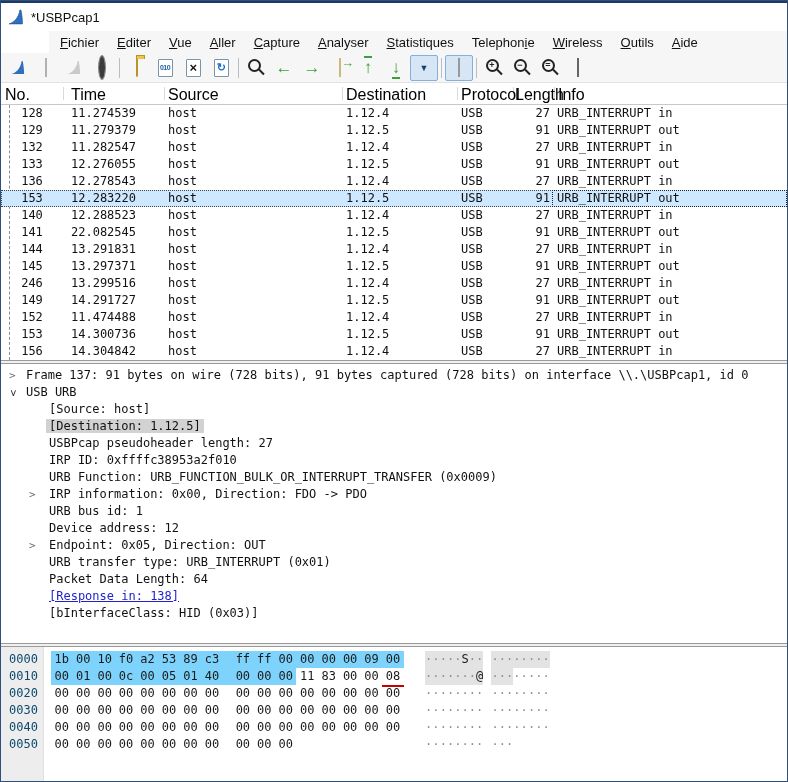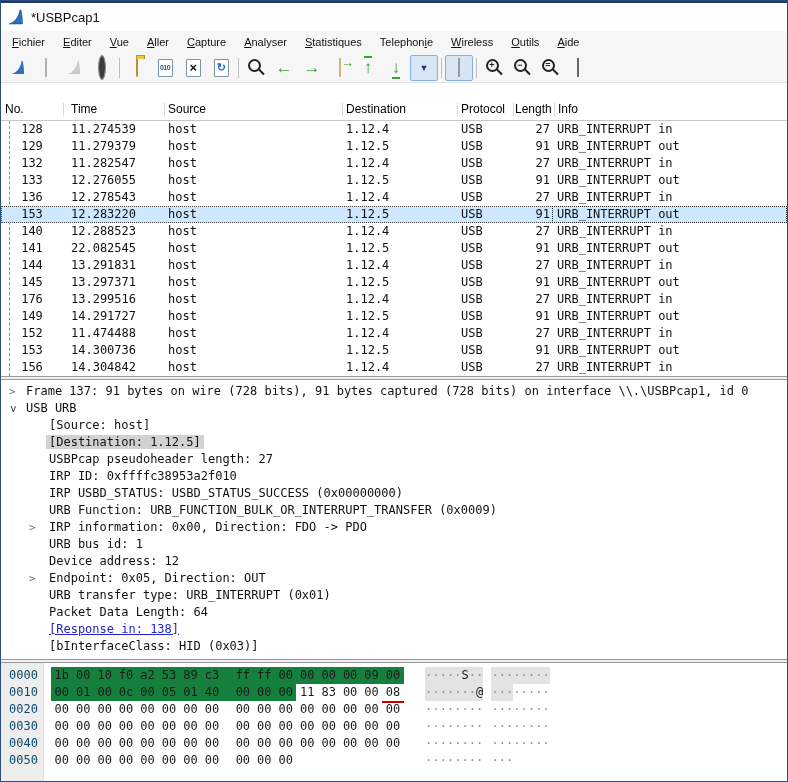--- a/index.html
+++ b/index.html
@@ -3,21 +3,21 @@
 <meta charset="utf-8">
 <style>
   html,body{margin:0;padding:0;background:#cfd8e2;}
   body{width:788px;height:782px;overflow:hidden;font-family:"Liberation Sans",sans-serif;}
   .window{width:786px;height:780px;border:1px solid #2f4f7d;background:#fff;display:flex;flex-direction:column;}
   
   .titlebar{height:28px;border-top:2px solid #1d3least;flex:none;background:#fff;display:flex;align-items:center;padding-left:7px;border-top:2px solid #1d3a66;}
   .titlebar .logo{width:17px;height:17px;margin-right:6px;flex:none;}
   .title-text{font-size:13px;color:#111;}
   
-  .menubar{height:22px;flex:none;background:#f6f6f6;display:flex;align-items:center;padding-left:2px;font-size:11px;color:#111;}
+  .menubar{height:22px;flex:none;background:#f6f6f6;display:flex;align-items:center;padding-left:2px;font-size:13px;color:#111;margin-left:48px;}
   .menu-item{padding:2px 9px;cursor:default;}
   .menu-item u{text-decoration:underline;}
   
   .toolbar{height:29px;flex:none;background:#f6f6f6;display:flex;align-items:center;padding-left:3px;border-bottom:1px solid #e2e2e2;}
   .tb-btn{width:26px;height:24px;display:flex;align-items:center;justify-content:center;border:1px solid transparent;border-radius:2px;flex:none;}
   .tb-btn.active{background:var(--pressedbg);border-color:var(--pressedbd);}
   .tb-btn.disabled{opacity:.5;filter:grayscale(1);}
   .tb-sep{width:1px;height:20px;background:#bdbdbd;margin:0 3px;flex:none;}
   .fin-svg{width:17px;height:16px;display:block;}
   .sq{width:11px;height:11px;background:#8f8f8f;border:1px solid #6f6f6f;}
@@ -40,27 +40,27 @@
   .ascr b{position:absolute;left:50%;top:50%;transform:translate(-50%,-40%);color:#1d3f70;font-size:9px;line-height:1;}
   .clz{width:15px;height:13px;background:linear-gradient(to bottom,#c05050 0 2px,#fff 2px 3px,#333 3px 5px,#fff 5px 6px,#5050b0 6px 8px,#fff 8px 9px,#803080 9px 11px,#fff 11px 13px);border:1px solid #999;}
   .cols{width:16px;height:12px;border:1px solid #666;background:linear-gradient(to right,transparent 0 4px,#666 4px 5px,transparent 5px 9px,#666 9px 10px,transparent 10px);}
   
   .filterbar{height:21px;flex:none;background:var(--filterbg);display:flex;align-items:center;border-bottom:1px solid #9c9c9c;border-top:1px solid #c4c4c4;}
   .fbm{width:18px;height:17px;background:#fff;border:1px solid #c5d2e0;margin-left:2px;display:flex;align-items:center;justify-content:center;flex:none;}
   .fbm i{width:9px;height:12px;background:#7d9ec7;clip-path:polygon(0 0,100% 0,100% 100%,50% 65%,0 100%);}
   .filter-text{margin-left:6px;font-family:"DejaVu Sans Mono",monospace;font-size:12.5px;color:#101010;}
   
   .plist{flex:none;background:#fff;}
-  .plist-header{height:21px;position:relative;font-size:12px;color:#000;border-bottom:1px solid #c8c8c8;background:
+  .plist-header{height:21px;position:relative;font-size:16px;color:#000;border-bottom:1px solid #c8c8c8;background:
      linear-gradient(#d9d9d9,#d9d9d9) 62px 4px/1px 13px no-repeat,
      linear-gradient(#d9d9d9,#d9d9d9) 163px 4px/1px 13px no-repeat,
      linear-gradient(#d9d9d9,#d9d9d9) 341px 4px/1px 13px no-repeat,
      linear-gradient(#d9d9d9,#d9d9d9) 456px 4px/1px 13px no-repeat,
      linear-gradient(#d9d9d9,#d9d9d9) 512px 4px/1px 13px no-repeat,
-     linear-gradient(#d9d9d9,#d9d9d9) 553px 4px/1px 13px no-repeat,#fff; margin-top: 16px;}
+     linear-gradient(#d9d9d9,#d9d9d9) 553px 4px/1px 13px no-repeat,#fff;}
   .plist-header span{position:absolute;top:3px;}
   .h-no{left:4px}.h-time{left:70px}.h-src{left:167px}.h-dst{left:345px}.h-proto{left:460px}.h-len{left:514px}.h-info{left:557px}
   .plist-rows{position:relative;height:255px;font-family:"DejaVu Sans Mono",monospace;font-size:12px;color:#111;}
   .plist-rows::before{content:'';position:absolute;left:8px;top:0;height:100%;border-left:1px dashed #8f8f8f;}
   .prow{position:relative;height:17px;line-height:17px;}
   .prow span{position:absolute;top:0;white-space:pre;}
   .c-no{left:0;width:62px;text-align:center;}
   .c-time{left:70px}.c-src{left:167px}.c-dst{left:345px}.c-proto{left:460px}
   .c-len{left:478px;width:71px;text-align:right;}
   .c-info{left:551px;right:0;padding-left:5px;}
@@ -78,21 +78,21 @@
   .dtxt.selfield{background:var(--selfield);padding:0 3px;margin-left:-3px;}
   .dtxt.link{color:var(--link);text-decoration:underline;}
   
   .hexpane{flex:1;position:relative;background:#fff;padding-top:4px;font-family:"DejaVu Sans Mono",monospace;font-size:12px;color:#1a1a1a;overflow:hidden;}
   .hexpane::before{content:'';position:absolute;left:0;top:0;bottom:0;width:42px;background:#ededed;border-right:1px solid #e0e0e0;}
   .hexrow{position:relative;height:17px;line-height:17px;padding-left:8px;}
   .off{display:inline-block;width:34px;color:#0c4a6e;position:relative;}
   .bytes{margin-left:8px;white-space:nowrap;}
   .byte{display:inline-block;padding:0 3.5px;}
   .byte.g8{padding-right:13px;}
-  .byte.hl{background:#15803d;}
+  .byte.hl{background:#7dd3fc;}
   .byte.mark{border-bottom:2px solid var(--marker);}
   .ascii{position:absolute;left:424px;top:0;white-space:nowrap;}
   .ach{display:inline-block;width:7.3px;text-align:center;}
   .ach.g8{margin-right:8px;}
   .ach.dot{color:#8e8e8e;}
   .ach.hl{background:#e3e3e3;}
 </style>
 </head>
 <body>
 
@@ -316,21 +316,21 @@
         <div class="prow">
           <span class="c-no">145</span>
           <span class="c-time">13.297371</span>
           <span class="c-src">host</span>
           <span class="c-dst">1.12.5</span>
           <span class="c-proto">USB</span>
           <span class="c-len">91</span>
           <span class="c-info">URB_INTERRUPT out</span>
         </div>
         <div class="prow">
-          <span class="c-no">176</span>
+          <span class="c-no">246</span>
           <span class="c-time">13.299516</span>
           <span class="c-src">host</span>
           <span class="c-dst">1.12.4</span>
           <span class="c-proto">USB</span>
           <span class="c-len">27</span>
           <span class="c-info">URB_INTERRUPT in</span>
         </div>
         <div class="prow">
           <span class="c-no">149</span>
           <span class="c-time">14.291727</span>
@@ -372,21 +372,20 @@
 
   <div class="splitter"></div>
 
   <div class="details">
       <div class="dline"><span class="exp collapsed">&gt;</span><span class="dtxt">Frame 137: 91 bytes on wire (728 bits), 91 bytes captured (728 bits) on interface \\.\USBPcap1, id 0</span></div>
       <div class="dline"><span class="exp expanded">&gt;</span><span class="dtxt">USB URB</span></div>
       <div class="dline l1"><span class="dtxt">[Source: host]</span></div>
       <div class="dline l1"><span class="dtxt selfield">[Destination: 1.12.5]</span></div>
       <div class="dline l1"><span class="dtxt">USBPcap pseudoheader length: 27</span></div>
       <div class="dline l1"><span class="dtxt">IRP ID: 0xffffc38953a2f010</span></div>
-      <div class="dline l1"><span class="dtxt">IRP USBD_STATUS: USBD_STATUS_SUCCESS (0x00000000)</span></div>
       <div class="dline l1"><span class="dtxt">URB Function: URB_FUNCTION_BULK_OR_INTERRUPT_TRANSFER (0x0009)</span></div>
       <div class="dline l1"><span class="exp collapsed">&gt;</span><span class="dtxt">IRP information: 0x00, Direction: FDO -&gt; PDO</span></div>
       <div class="dline l1"><span class="dtxt">URB bus id: 1</span></div>
       <div class="dline l1"><span class="dtxt">Device address: 12</span></div>
       <div class="dline l1"><span class="exp collapsed">&gt;</span><span class="dtxt">Endpoint: 0x05, Direction: OUT</span></div>
       <div class="dline l1"><span class="dtxt">URB transfer type: URB_INTERRUPT (0x01)</span></div>
       <div class="dline l1"><span class="dtxt">Packet Data Length: 64</span></div>
       <div class="dline l1"><span class="dtxt link">[Response in: 138]</span></div>
       <div class="dline l1"><span class="dtxt">[bInterfaceClass: HID (0x03)]</span></div>
     </div>

